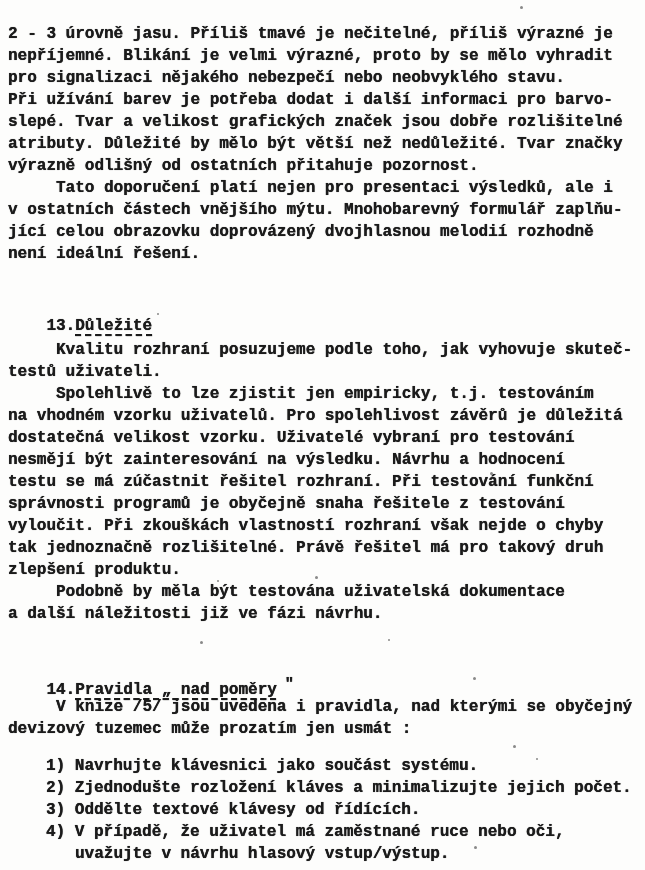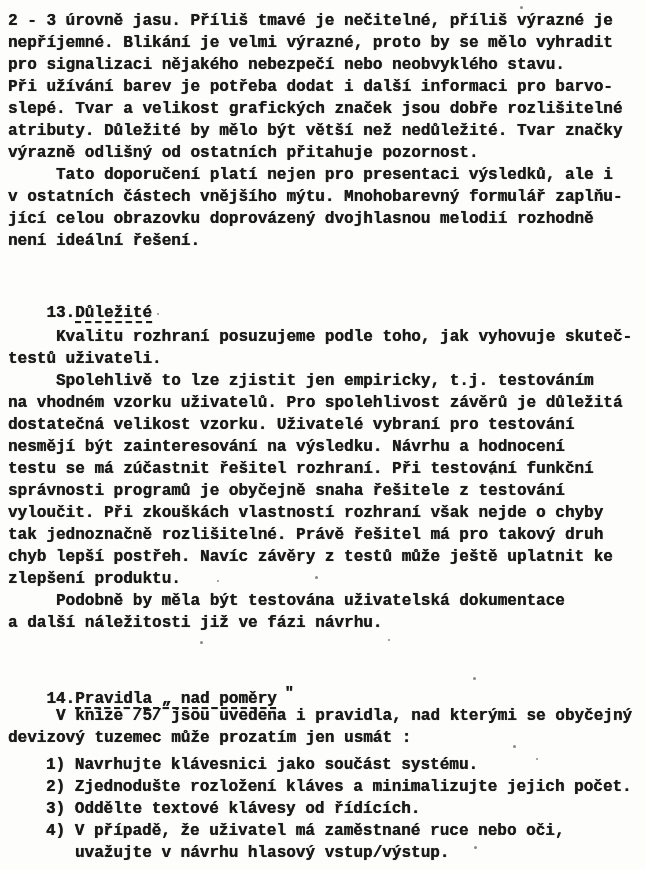--- a/index.html
+++ b/index.html
@@ -13,21 +13,21 @@
     height: 870px;
     background: #fdfdfc;
     overflow: hidden;
     font-family: "Liberation Mono", "DejaVu Sans Mono", monospace;
     font-weight: 700;
     font-size: 16px;
     line-height: 22px;
     color: #1b1b1b;
     text-shadow: 0 0 0.7px rgba(15,15,15,0.85), 0.3px 0.3px 0 rgba(15,15,15,0.45);
     box-sizing: border-box;
-    padding: 10px 6px 0 8px;
+    padding: 23px 6px 0 8px;
   }
   .line {
     white-space: pre;
     height: 22px;
   }
   .fl-indent {
     padding-left: 48px;
     font-family: Liberation Mono, monospace;
   }
   .heading {
@@ -48,21 +48,21 @@
   }
   .heading .sup-quote {
     display: inline-block;
     vertical-align: 6px;
     margin-left: 8px;
     font-size: 15px;
   }
   .para-2 { margin-top: 24px; }
   .para-3 { margin-top: 22px; }
   .rules-list {
-    margin-top: 5px;
+    margin-top: 15px;
     padding-left: 38px;
   }
   .rules-list .line.cont {
     padding-left: 29px;
   }
   .marker { margin-right: 0; }
   .speck {
     position: absolute;
     background: #2a2a2a;
     border-radius: 50%;
@@ -107,21 +107,20 @@
     <div class="line fl-indent">Kvalitu rozhraní posuzujeme podle toho, jak vyhovuje skuteč-</div>
     <div class="line">testů uživateli.</div>
     <div class="line fl-indent">Spolehlivě to lze zjistit jen empiricky, t.j. testováním</div>
     <div class="line">na vhodném vzorku uživatelů. Pro spolehlivost závěrů je důležitá</div>
     <div class="line">dostatečná velikost vzorku. Uživatelé vybraní pro testování</div>
     <div class="line">nesmějí být zainteresování na výsledku. Návrhu a hodnocení</div>
     <div class="line">testu se má zúčastnit řešitel rozhraní. Při testování funkční</div>
     <div class="line">správnosti programů je obyčejně snaha řešitele z testování</div>
     <div class="line">vyloučit. Při zkouškách vlastností rozhraní však nejde o chyby</div>
     <div class="line">tak jednoznačně rozlišitelné. Právě řešitel má pro takový druh</div>
-    <div class="line">chyb lepší postřeh. Navíc závěry z testů může ještě uplatnit ke</div>
     <div class="line">zlepšení produktu.</div>
     <div class="line fl-indent">Podobně by měla být testována uživatelská dokumentace</div>
     <div class="line">a další náležitosti již ve fázi návrhu.</div>
   </div>
 
   <div class="heading heading-14">
     <span class="num">14.</span><span class="title">Pravidla „ nad poměry</span><span class="sup-quote">"</span>
   </div>
 
   <div class="para-3">

